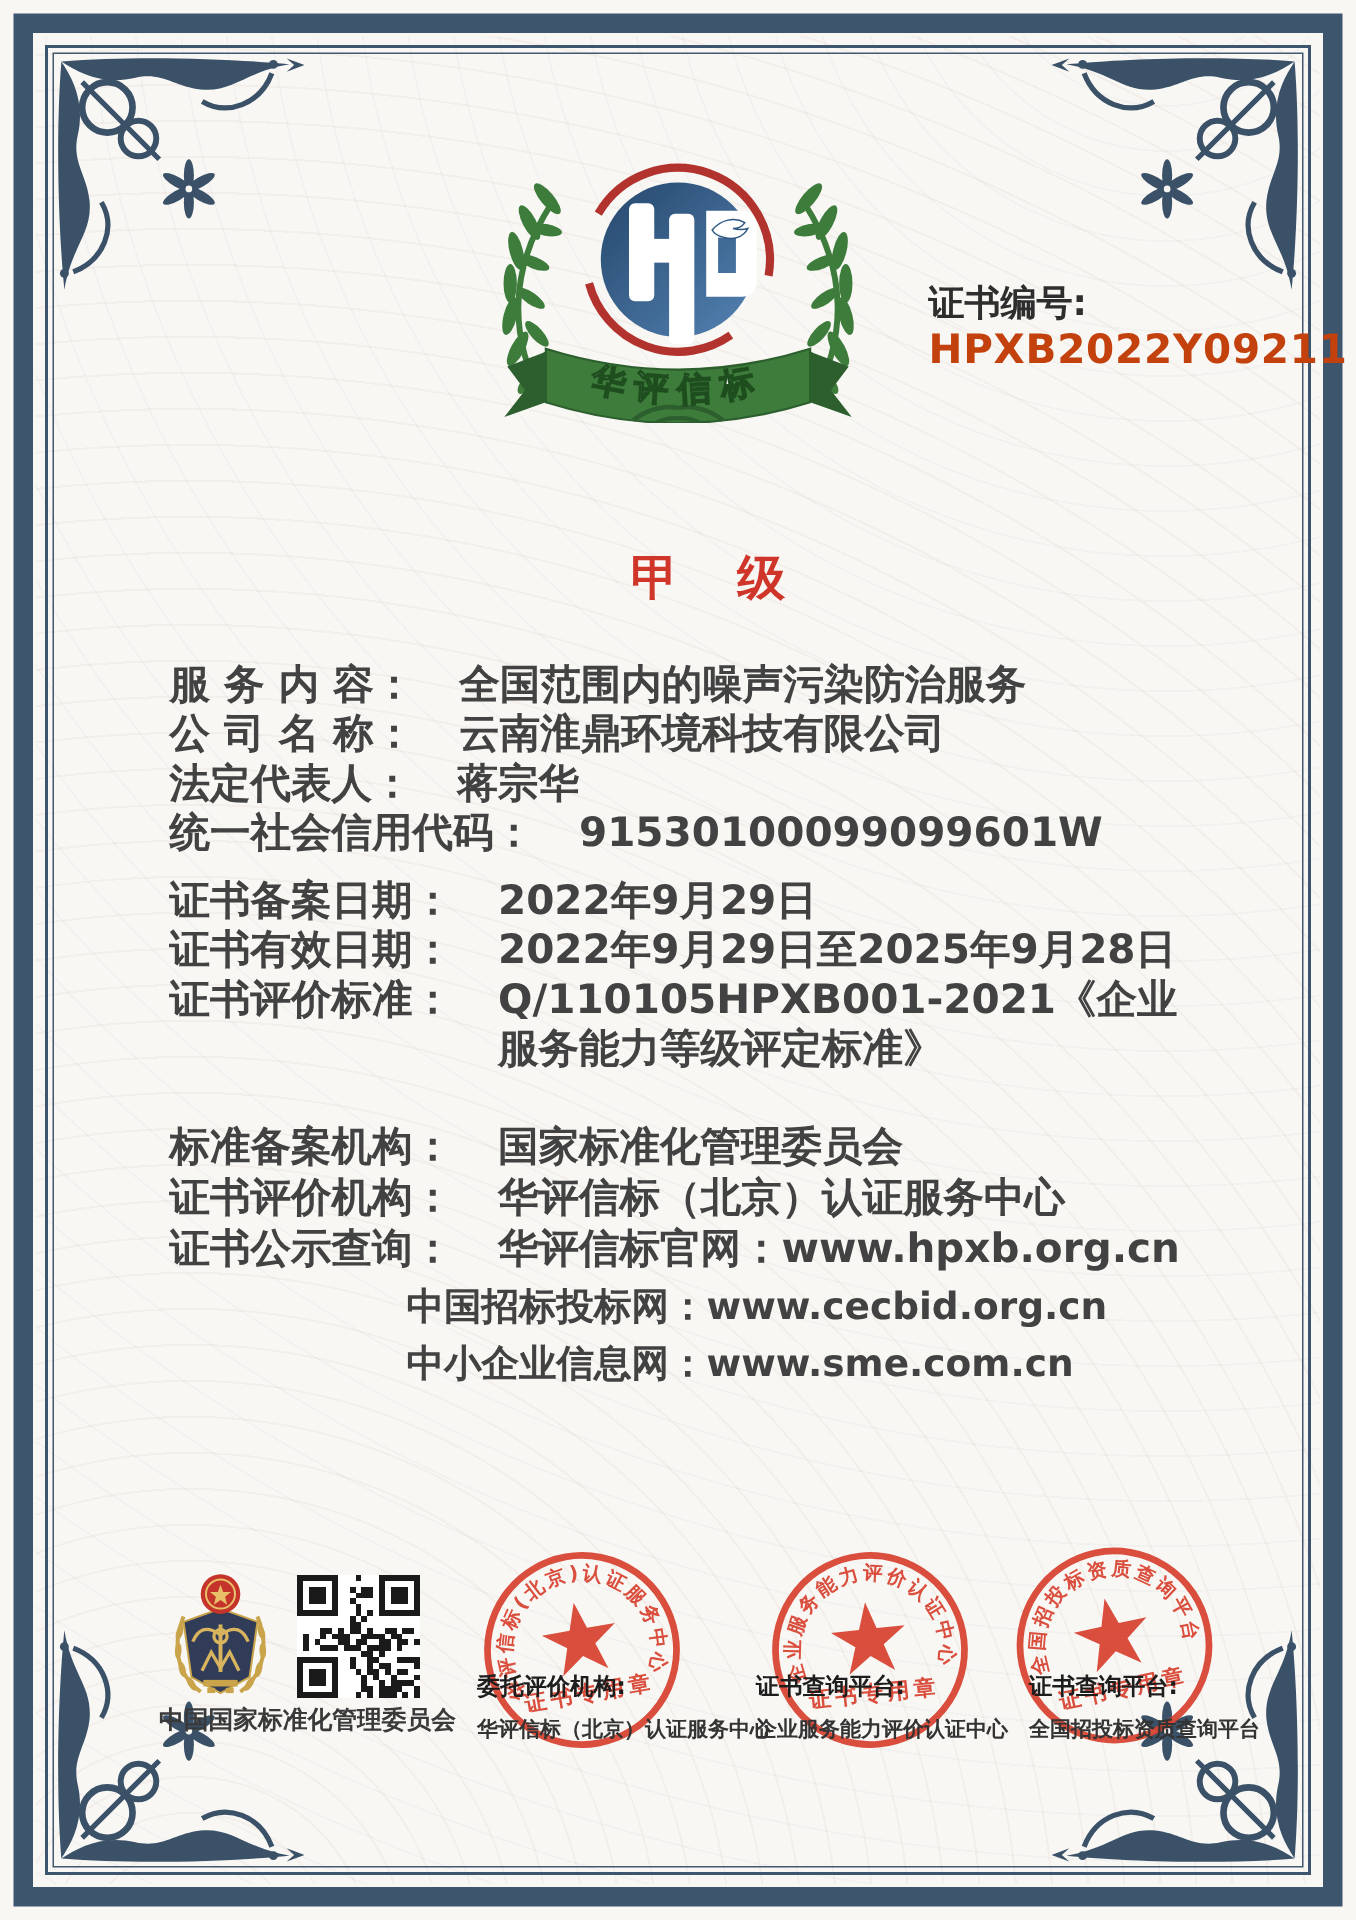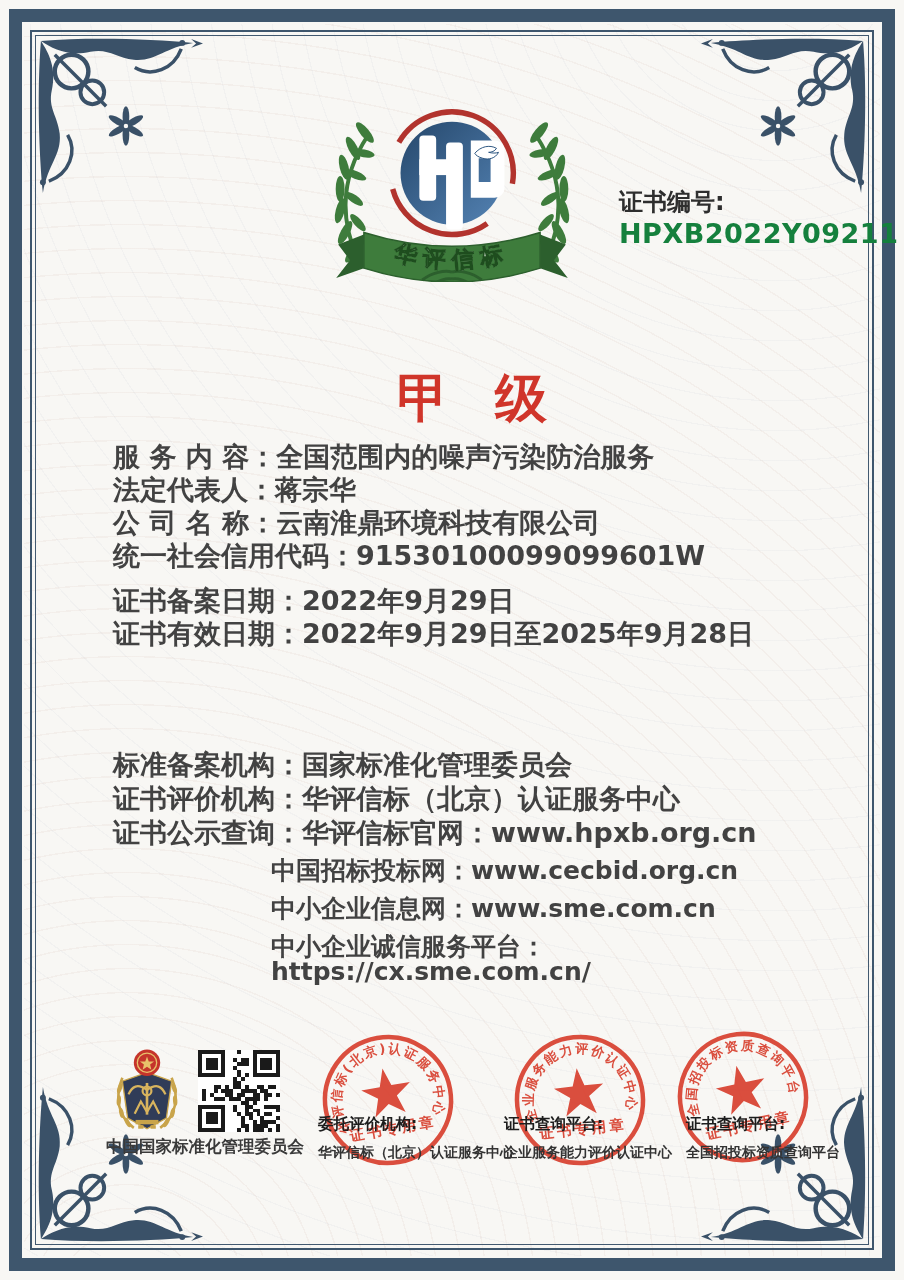--- a/index.html
+++ b/index.html
@@ -22,33 +22,33 @@
   .corner{position:absolute;width:168px;height:168px;z-index:1;}
   .corner.tl{left:35px;top:35px;}
   .corner.tr{right:35px;top:35px;transform:scaleX(-1);}
   .corner.bl{left:35px;bottom:35px;transform:scaleY(-1);}
   .corner.br{right:35px;bottom:35px;transform:scale(-1,-1);}
 
   .abs{position:absolute;z-index:2;}
 
   .copy-label{left:612px;top:122px;font-size:42px;font-weight:700;color:#141414;letter-spacing:2px;}
   .certno-label{left:619px;top:186px;font-size:24px;font-weight:700;color:#2e2e2e;}
-  .certno-value{left:619px;top:218px;font-size:27px;font-weight:700;color:#15803d;letter-spacing:.5px;}
+  .certno-value{left:619px;top:218px;font-size:27px;font-weight:700;color:#c2410c;letter-spacing:.5px;}
 
   .title{left:0;right:0;top:293px;text-align:center;font-size:41px;font-weight:800;color:#272727;letter-spacing:2px;}
-  .grade{left:0;right:0;top:364px;text-align:center;font-size:52px;font-weight:800;color:#d0352a;letter-spacing:14px;text-indent:14px;margin-left:40px;}
+  .grade{left:0;right:0;top:364px;text-align:center;font-size:32px;font-weight:800;color:#d0352a;letter-spacing:14px;text-indent:14px;margin-left:40px;}
 
   .info-block{left:113px;width:690px;}
   .block-company{top:444px;}
   .block-cert{top:588px;}
   .block-query{top:752px;}
   .info-line{display:flex;align-items:flex-start;font-size:27px;font-weight:600;color:#424242;line-height:25px;margin-bottom:8px;}
   .block-query .info-line{margin-bottom:9px;}
   .info-line .lbl{white-space:pre;flex:0 0 auto;}
-  .info-line .val{flex:0 1 auto;}
+  .info-line .val{flex:0 1 auto;margin-left:30px;}
   .val.wrap-520{max-width:516px;line-height:33px;margin-top:-4px;}
   .indent-line{font-size:25px;font-weight:600;color:#424242;line-height:25px;padding-left:158px;margin-top:13px;}
 
   
   .emblem{left:110px;top:1046px;width:74px;height:88px;}
   .qr{left:198px;top:1050px;width:82px;height:82px;}
   .authority{left:86px;top:1136px;width:218px;text-align:right;font-size:16.5px;font-weight:600;color:#3a3a3a;}
 
   .seal{width:140px;height:140px;opacity:.92;}
   .seal-1{left:318px;top:1030px;transform:rotate(-10deg);}
@@ -178,60 +178,63 @@
   <div class="abs certno-value">HPXB2022Y09211</div>
 
   <div class="abs grade">甲 级</div>
 
   <div class="abs info-block block-company">
     <div class="info-line">
       <span class="lbl">服 务 内 容：</span>
       <span class="val">全国范围内的噪声污染防治服务</span>
     </div>
     <div class="info-line">
+      <span class="lbl">公 司 名 称：</span>
+      <span class="val">云南淮鼎环境科技有限公司</span>
+    </div>
+    <div class="info-line">
       <span class="lbl">法定代表人：</span>
       <span class="val">蒋宗华</span>
     </div>
     <div class="info-line">
-      <span class="lbl">公 司 名 称：</span>
-      <span class="val">云南淮鼎环境科技有限公司</span>
-    </div>
-    <div class="info-line">
       <span class="lbl">统一社会信用代码：</span>
       <span class="val">91530100099099601W</span>
     </div>
   </div>
 
   <div class="abs info-block block-cert">
     <div class="info-line">
       <span class="lbl">证书备案日期：</span>
       <span class="val">2022年9月29日</span>
     </div>
     <div class="info-line">
       <span class="lbl">证书有效日期：</span>
       <span class="val">2022年9月29日至2025年9月28日</span>
     </div>
+    <div class="info-line">
+      <span class="lbl">证书评价标准：</span>
+      <span class="val wrap-520">Q/110105HPXB001-2021《企业服务能力等级评定标准》</span>
+    </div>
   </div>
 
   <div class="abs info-block block-query">
     <div class="info-line">
       <span class="lbl">标准备案机构：</span>
       <span class="val">国家标准化管理委员会</span>
     </div>
     <div class="info-line">
       <span class="lbl">证书评价机构：</span>
       <span class="val">华评信标（北京）认证服务中心</span>
     </div>
     <div class="info-line">
       <span class="lbl">证书公示查询：</span>
       <span class="val">华评信标官网：www.hpxb.org.cn</span>
     </div>
     <div class="indent-line">中国招标投标网：www.cecbid.org.cn</div>
     <div class="indent-line">中小企业信息网：www.sme.com.cn</div>
-    <div class="indent-line">中小企业诚信服务平台：https://cx.sme.com.cn/</div>
   </div>
 
   <svg class="abs emblem" viewBox="0 0 84 100">
     <path d="M14,36 C 5,58 9,80 27,93" stroke="#c9a44a" stroke-width="3" fill="none"></path>
     <path d="M70,36 C 79,58 75,80 57,93" stroke="#c9a44a" stroke-width="3" fill="none"></path>
     <g fill="#c9a44a">
       <ellipse cx="11" cy="48" rx="2.5" ry="6" transform="rotate(18 11 48)"></ellipse>
       <ellipse cx="10" cy="62" rx="2.5" ry="6" transform="rotate(4 10 62)"></ellipse>
       <ellipse cx="13" cy="76" rx="2.5" ry="6" transform="rotate(-14 13 76)"></ellipse>
       <ellipse cx="20" cy="87" rx="2.5" ry="6" transform="rotate(-32 20 87)"></ellipse>

